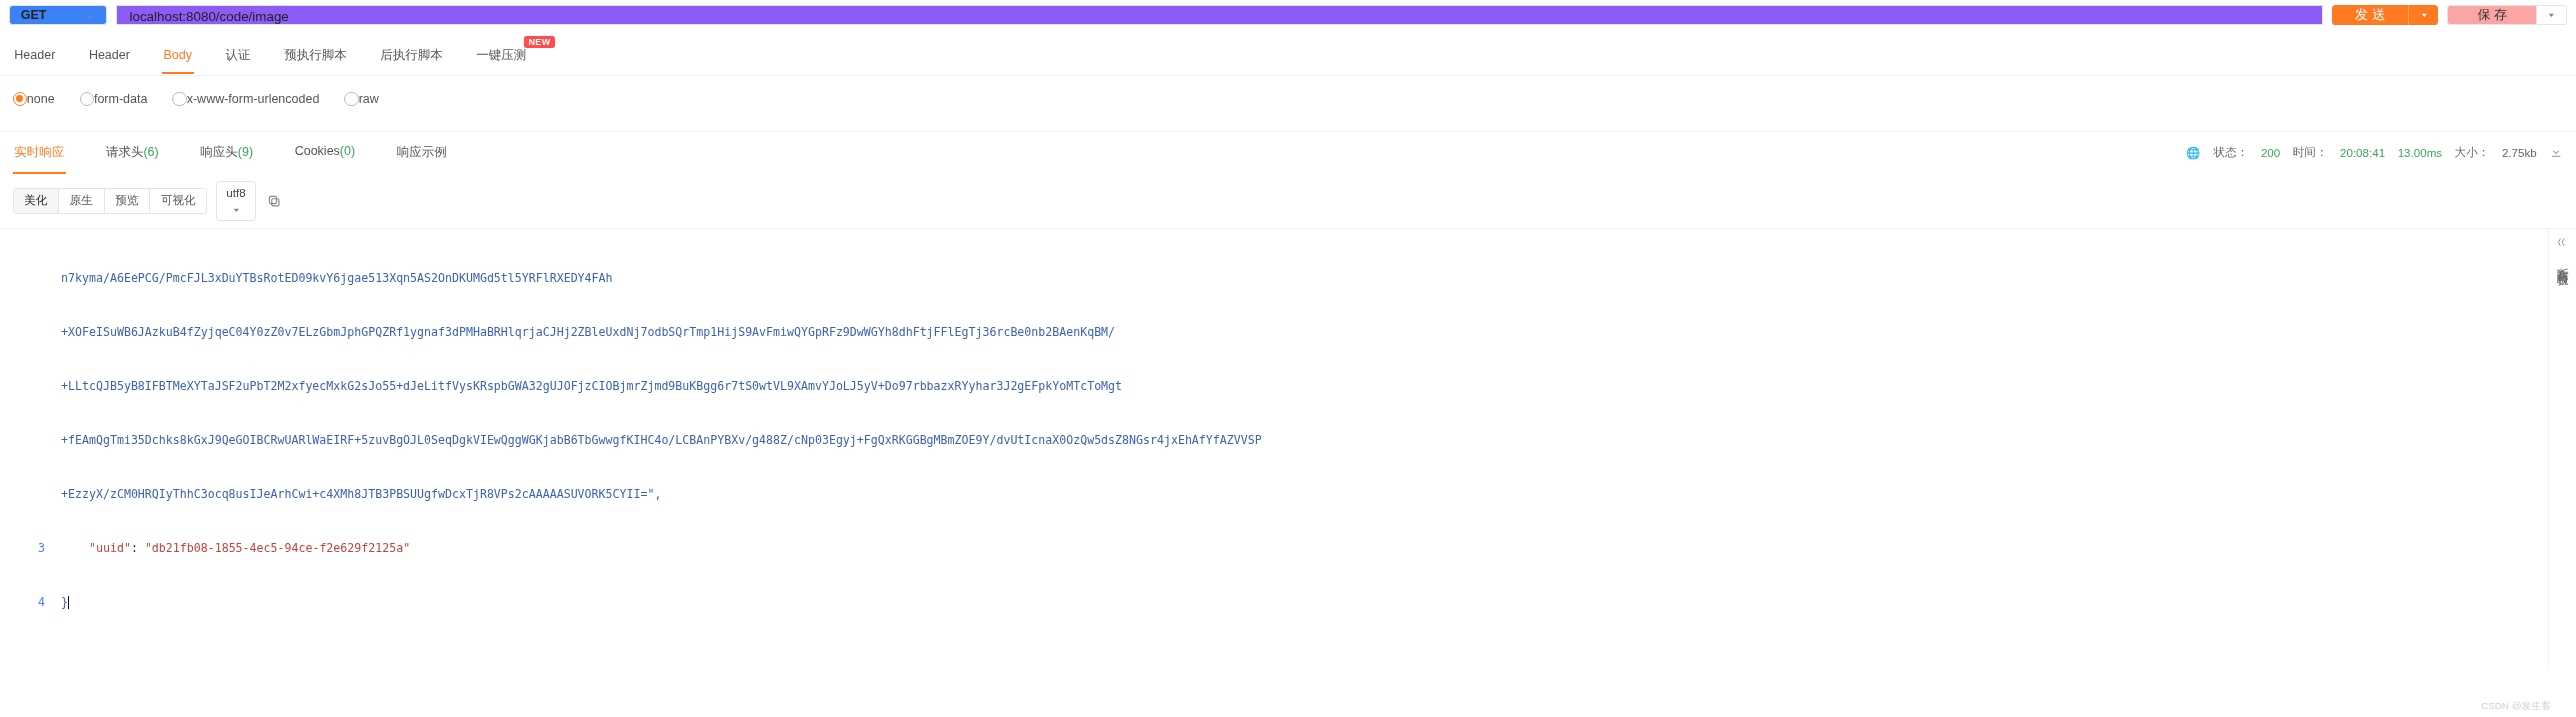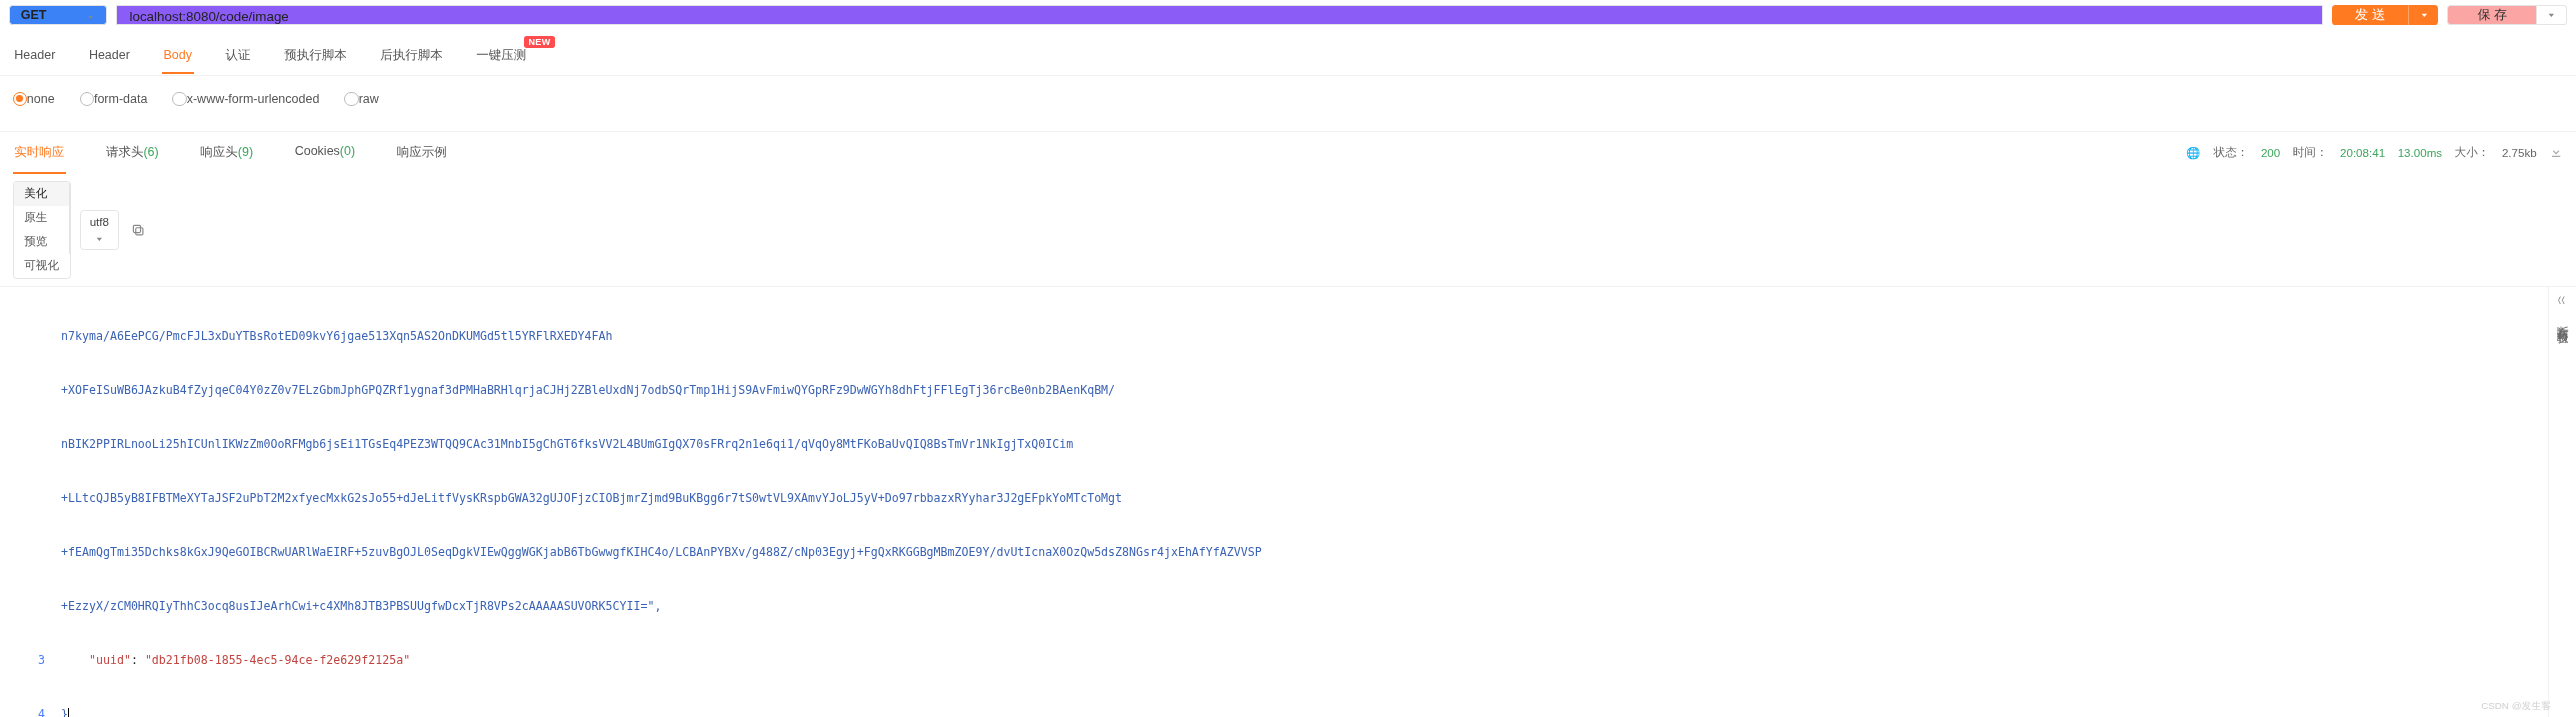--- a/index.html
+++ b/index.html
@@ -41,21 +41,21 @@
   .resp-tab.active::after { content:""; position:absolute; left:0; right:0; bottom:0; height:1.8px; background:#ff7a21; }
   .count { color:#3ba55c; }
   .count.zero { color:#3ba55c; }
   .resp-meta { display:flex; align-items:center; gap:12.5px; color:#666; font-size:11.6px; }
   .resp-meta .green { color:#3ba55c; }
   .globe { color:#888; }
   .enter-icon { color:#aaa; }
 
   
   .resp-toolbar { display:flex; align-items:center; gap:9px; padding:7.1px 12.5px; border-bottom:0.9px solid #f0f0f0; }
-  .tool-seg { display:flex; border:0.9px solid #e4e4e4; border-radius:3.6px; overflow:hidden;flex-direction:column; }
+  .tool-seg { display:flex; border:0.9px solid #e4e4e4; border-radius:3.6px; overflow:hidden; }
   .tool-seg .seg { padding:4.5px 10.7px; cursor:pointer; color:#555; font-size:11.6px; border-right:0.9px solid #e4e4e4; }
   .tool-seg .seg:last-child { border-right:none; }
   .tool-seg .seg.active { background:#f5f5f5; color:#222; }
   .enc-sel { border:0.9px solid #e4e4e4; border-radius:3.6px; padding:4.5px 9px; font-size:11.6px; color:#444; display:flex; align-items:center; gap:5.4px; cursor:pointer;flex-direction:column; }
   .copy-ico { width:19.6px; height:19.6px; color:#888; cursor:pointer; display:flex; align-items:center; justify-content:center; }
 
   
   .resp-body-wrap { display:flex; }
   .editor { flex:1; font-family: Menlo, Consolas, monospace; font-size:11.6px; line-height:1.55; padding:5.4px 7.1px 18px 7.1px; overflow:auto; white-space:pre-wrap; word-break:break-all; }
   .editor-row { display:flex; }
@@ -190,24 +190,20 @@
     <div class="editor-row">
       <div class="gutter"></div>
       <div class="code"><span>n7kyma/A6EePCG/PmcFJL3xDuYTBsRotED09kvY6jgae513Xqn5AS2OnDKUMGd5tl5YRFlRXEDY4FAh</span></div>
     </div>
     <div class="editor-row">
       <div class="gutter"></div>
       <div class="code"><span>+XOFeISuWB6JAzkuB4fZyjqeC04Y0zZ0v7ELzGbmJphGPQZRf1ygnaf3dPMHaBRHlqrjaCJHj2ZBleUxdNj7odbSQrTmp1HijS9AvFmiwQYGpRFz9DwWGYh8dhFtjFFlEgTj36rcBe0nb2BAenKqBM/</span></div>
     </div>
     <div class="editor-row">
       <div class="gutter"></div>
-      <div class="code"><span>nBIK2PPIRLnooLi25hICUnlIKWzZm0OoRFMgb6jsEi1TGsEq4PEZ3WTQQ9CAc31MnbI5gChGT6fksVV2L4BUmGIgQX70sFRrq2n1e6qi1/qVqOy8MtFKoBaUvQIQ8BsTmVr1NkIgjTxQ0ICim</span></div>
-    </div>
-    <div class="editor-row">
-      <div class="gutter"></div>
       <div class="code"><span>+LLtcQJB5yB8IFBTMeXYTaJSF2uPbT2M2xfyecMxkG2sJo55+dJeLitfVysKRspbGWA32gUJOFjzCIOBjmrZjmd9BuKBgg6r7tS0wtVL9XAmvYJoLJ5yV+Do97rbbazxRYyhar3J2gEFpkYoMTcToMgt</span></div>
     </div>
     <div class="editor-row">
       <div class="gutter"></div>
       <div class="code"><span>+fEAmQgTmi35Dchks8kGxJ9QeGOIBCRwUARlWaEIRF+5zuvBgOJL0SeqDgkVIEwQggWGKjabB6TbGwwgfKIHC4o/LCBAnPYBXv/g488Z/cNp03Egyj+FgQxRKGGBgMBmZOE9Y/dvUtIcnaX0OzQw5dsZ8NGsr4jxEhAfYfAZVVSP</span></div>
     </div>
     <div class="editor-row">
       <div class="gutter"></div>
       <div class="code"><span>+EzzyX/zCM0HRQIyThhC3ocq8usIJeArhCwi+c4XMh8JTB3PBSUUgfwDcxTjR8VPs2cAAAAASUVORK5CYII=",</span></div>
     </div>

